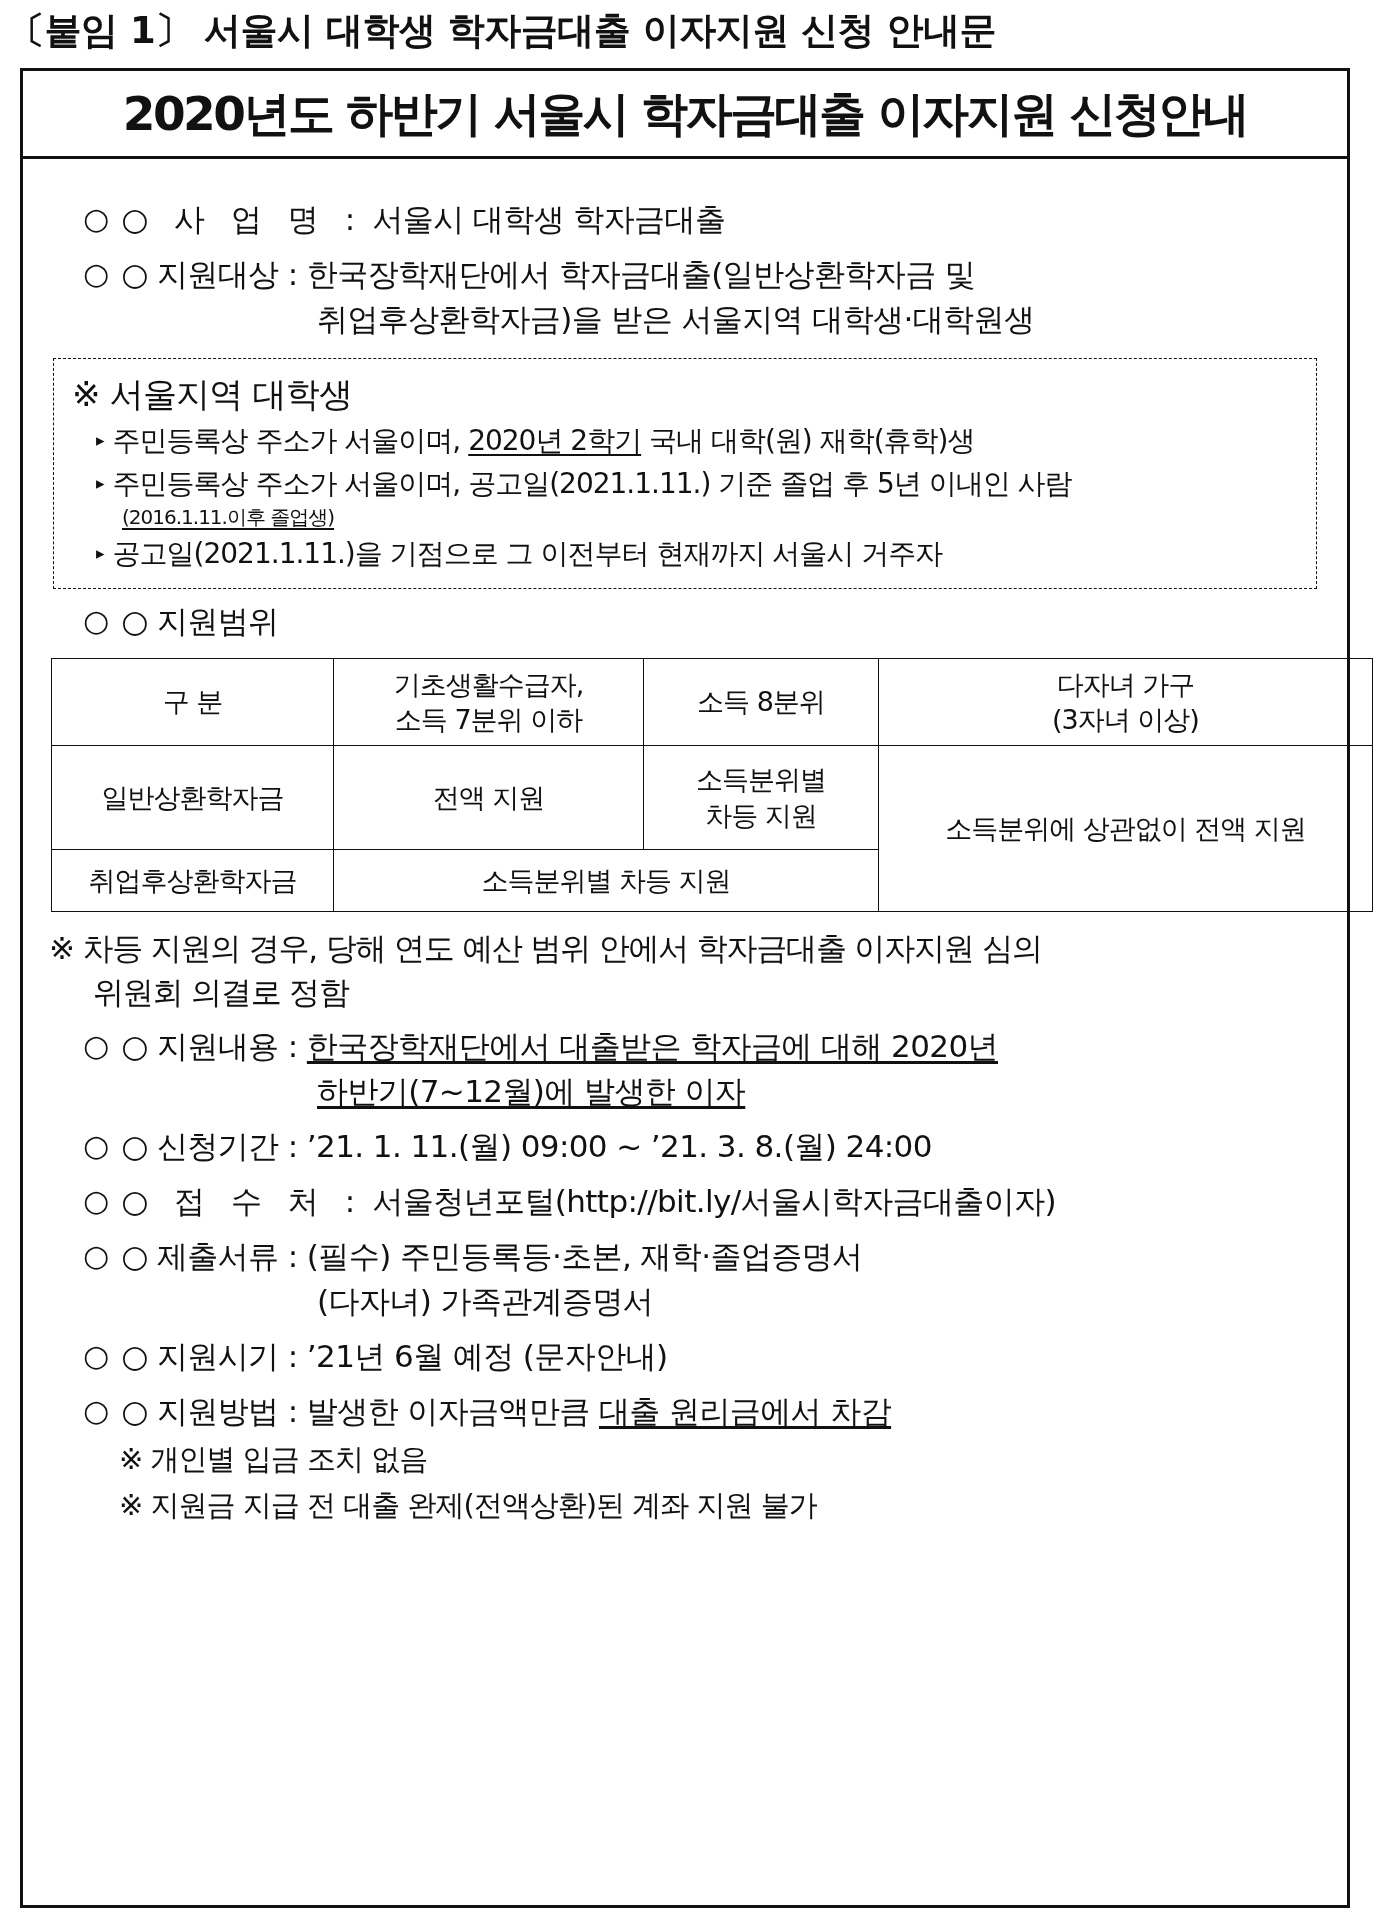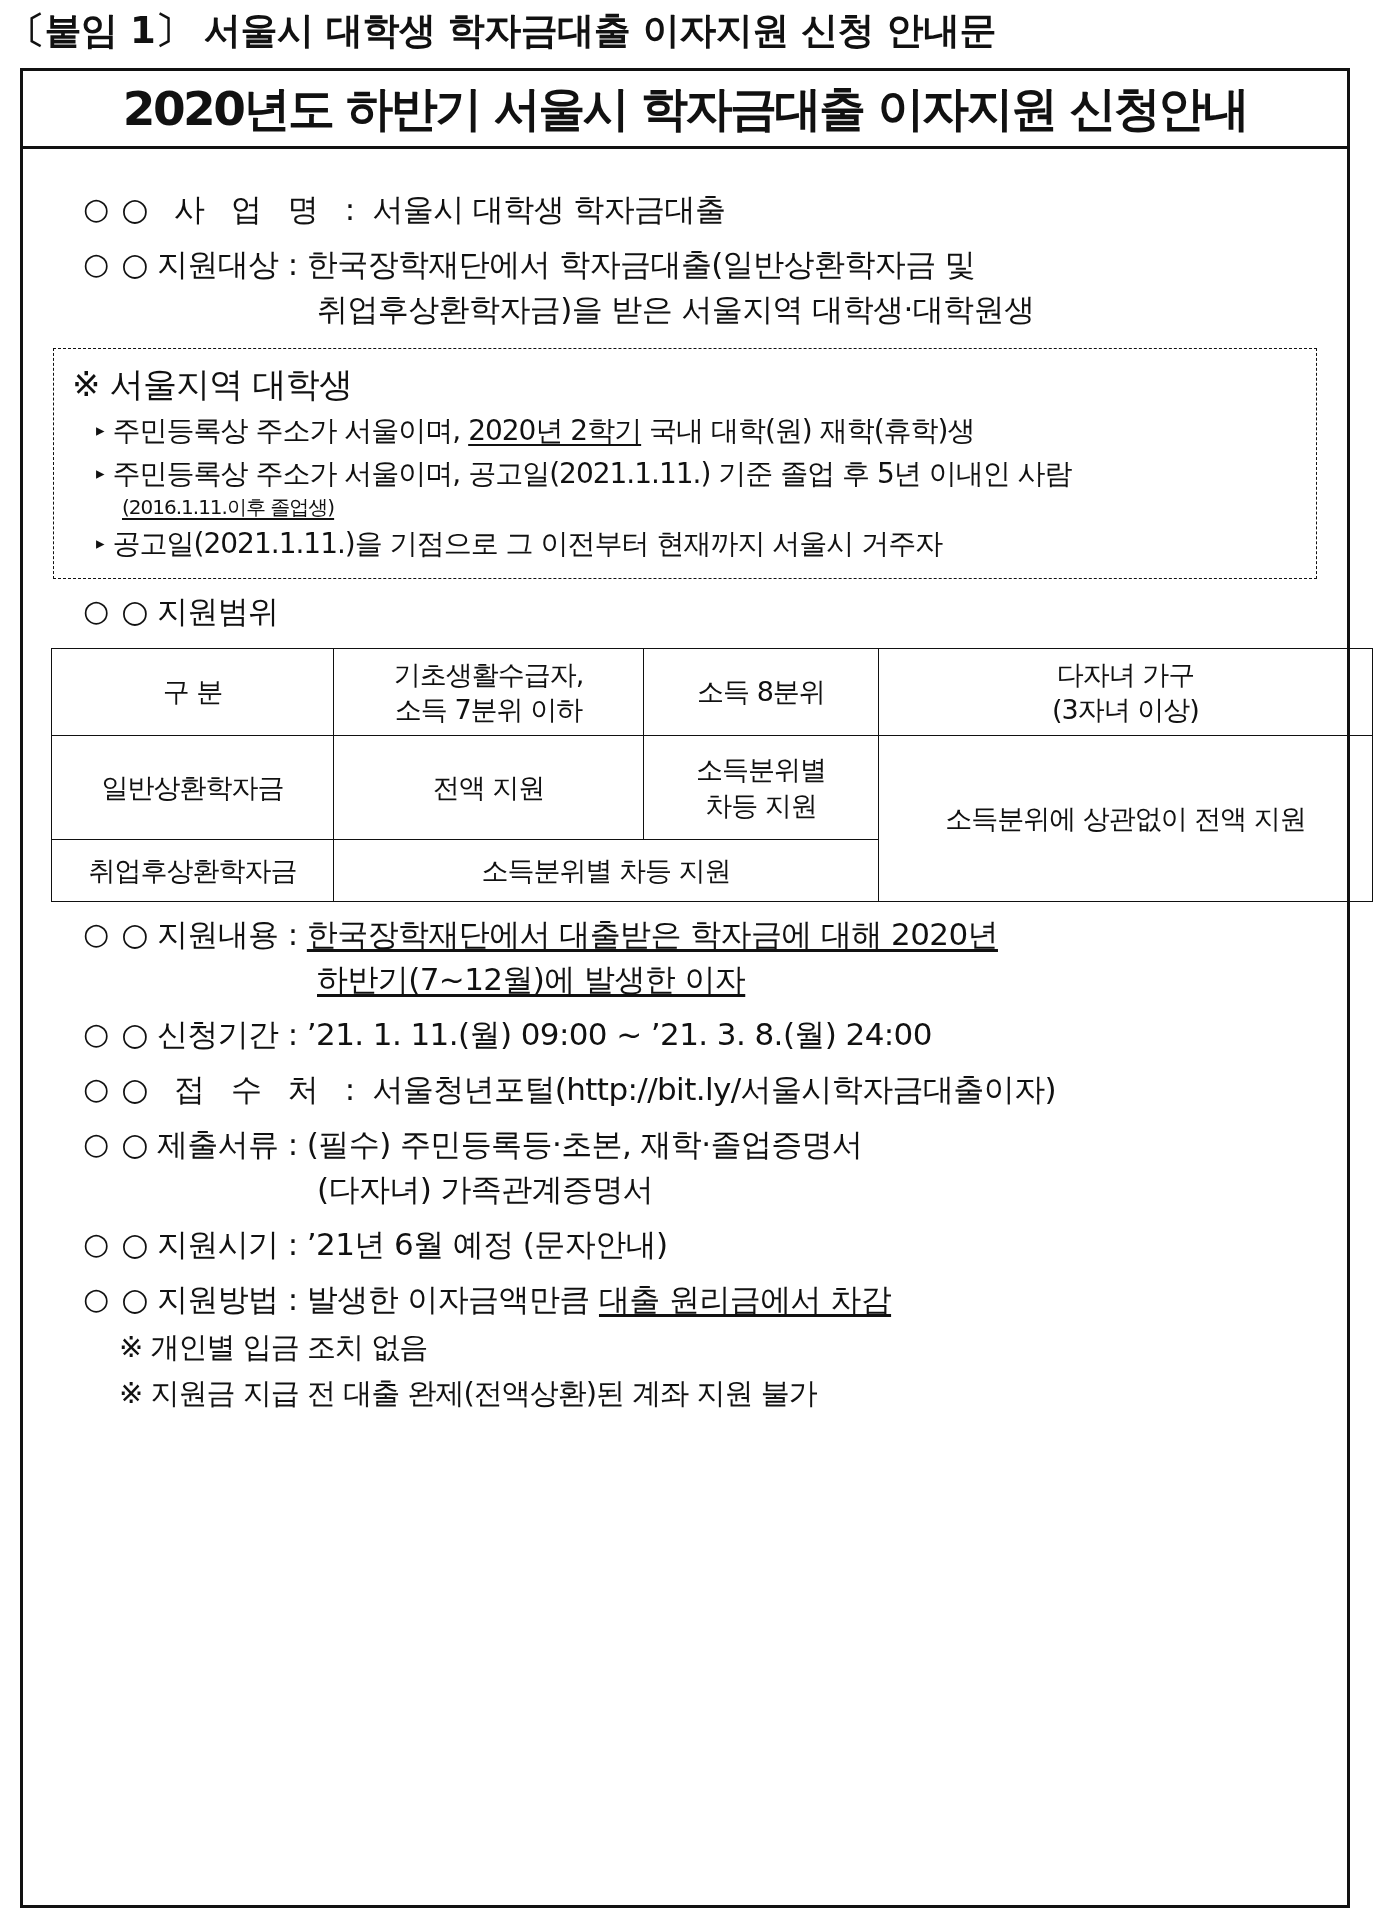--- a/index.html
+++ b/index.html
@@ -42,21 +42,21 @@
     position: absolute;
     left: 20px;
     top: 68px;
     width: 1330px;
     height: 1840px;
     border: 3px solid #111111;
     background: #ffffff;
   }
 
   .title-band {
-    height: 78px;
+    height: 88px;
     border-bottom: 3px solid #111111;
     display: flex;
     align-items: center;
     justify-content: center;
     padding: 0 14px;
   }
   .doc-title {
     font-size: 47px;
     font-weight: 900;
     letter-spacing: -2.5px;
@@ -266,20 +266,24 @@
             </td>
             <td class="c4" rowspan="2">소득분위에 상관없이 전액 지원</td>
           </tr>
           <tr class="r2">
             <td class="c1">취업후상환학자금</td>
             <td colspan="2">소득분위별 차등 지원</td>
           </tr>
         </tbody>
       </table>
 
+      <div class="footnote">
+        <div>※ 차등 지원의 경우, 당해 연도 예산 범위 안에서 학자금대출 이자지원 심의</div>
+        <div class="fl2">위원회 의결로 정함</div>
+      </div>
 
       <div class="blocklist">
 
         <div class="bullet-row">
           <div class="omark">○</div>
           <div class="btext">
             <span>○ 지원내용 :</span>
             <span class="u">한국장학재단에서 대출받은 학자금에 대해 2020년</span>
           </div>
         </div>

